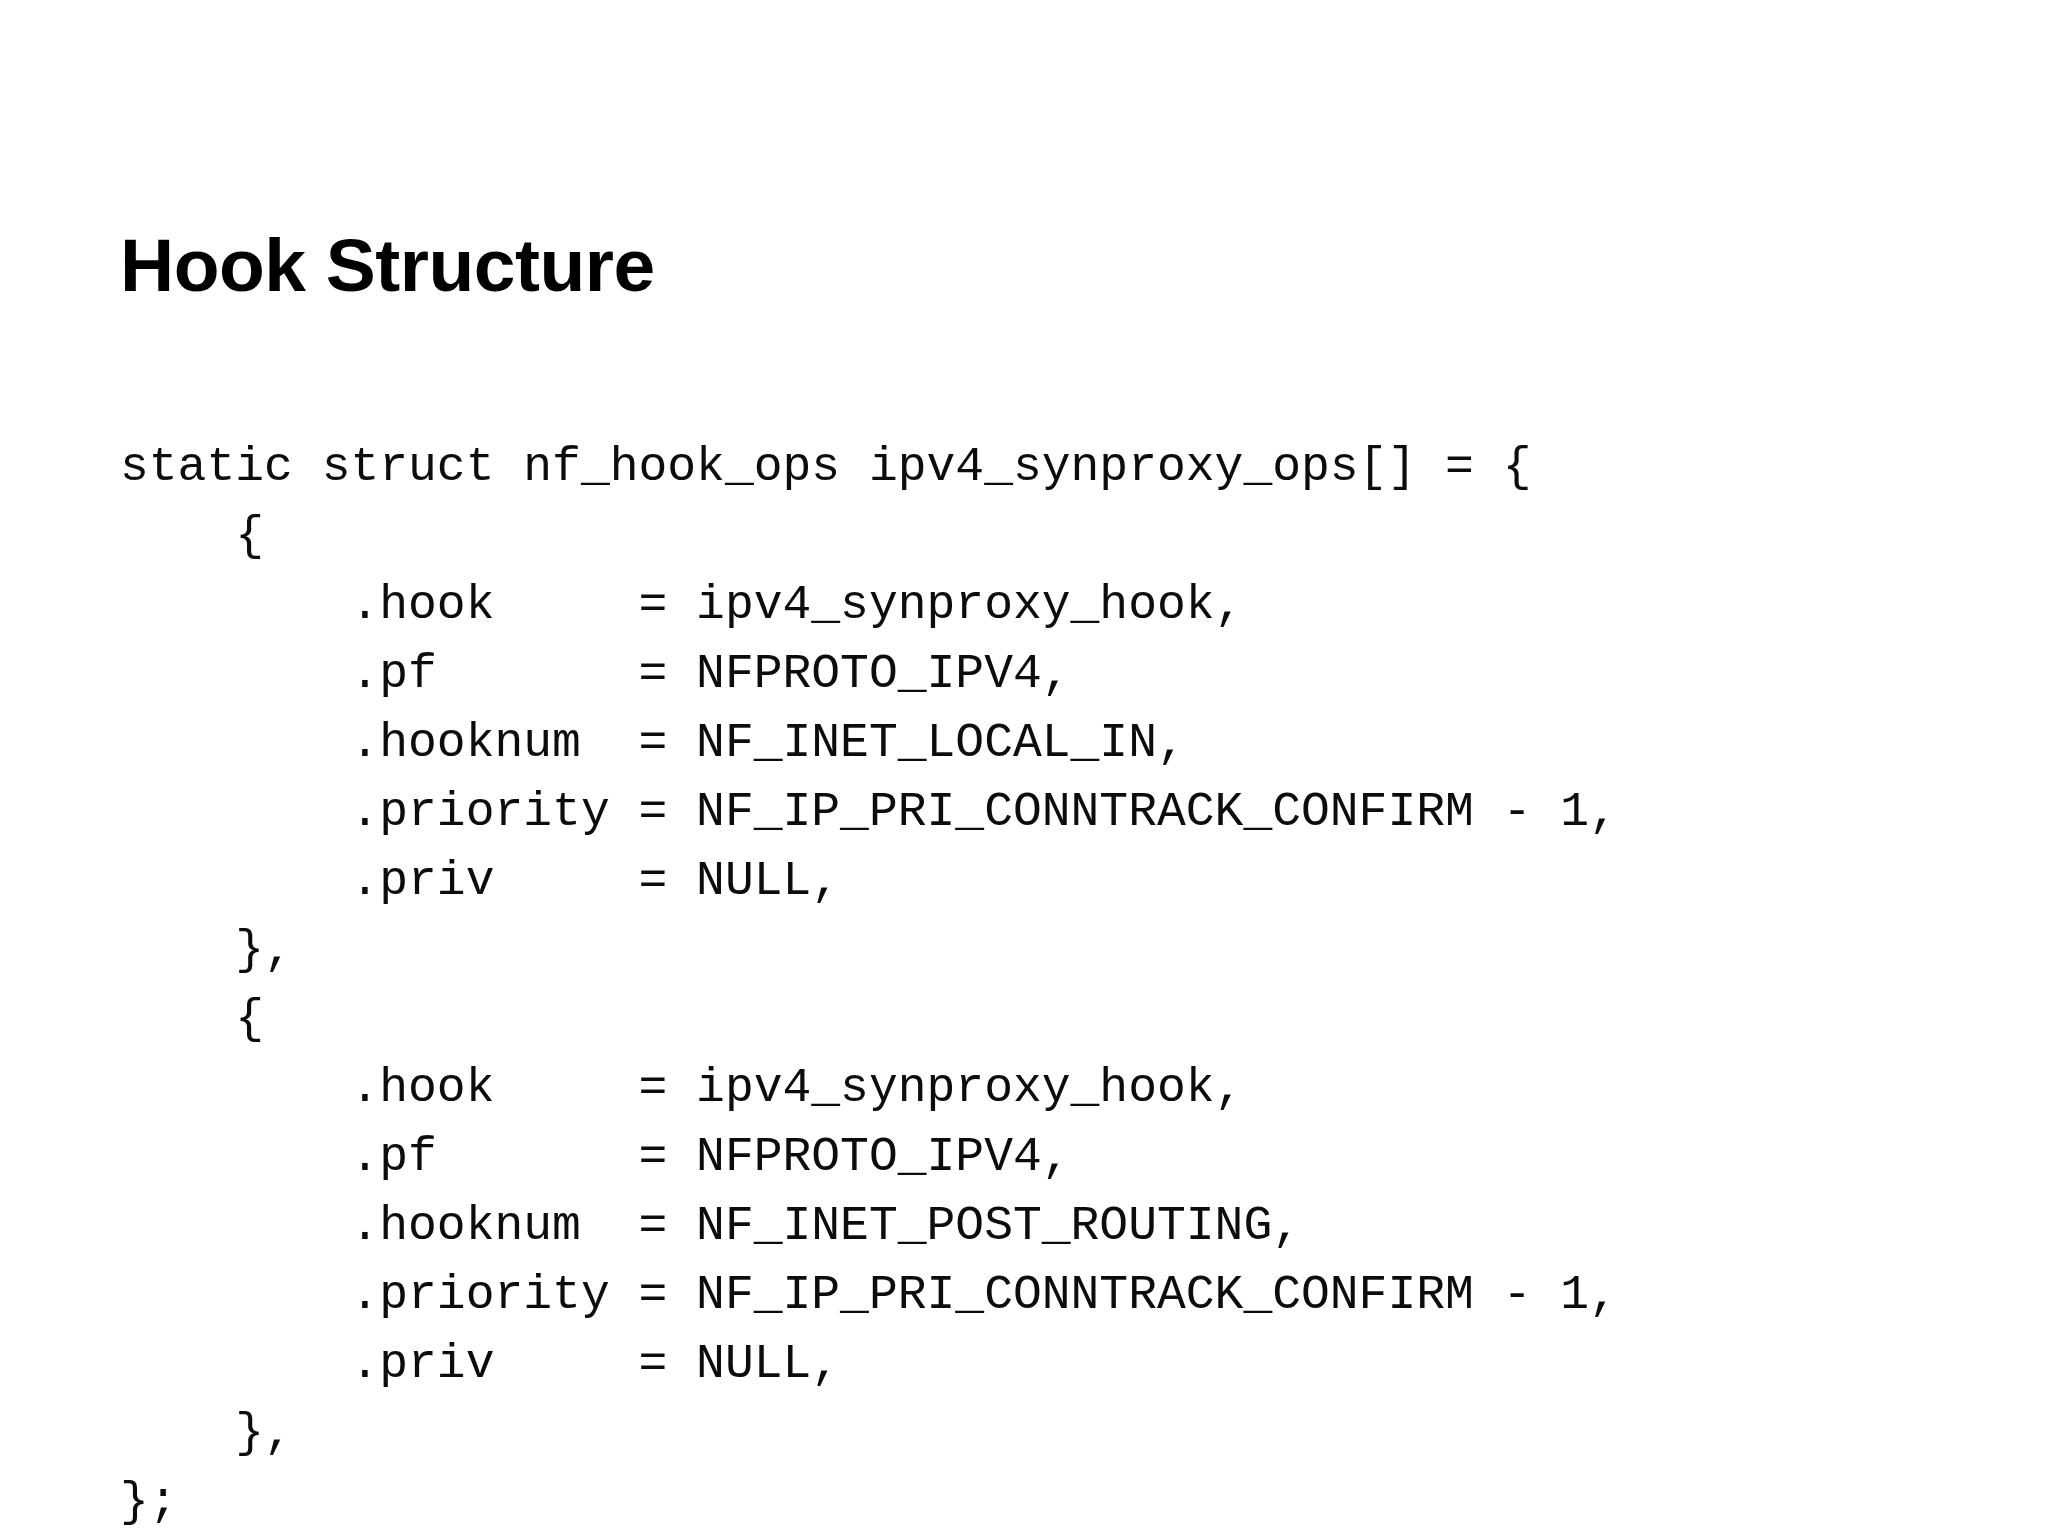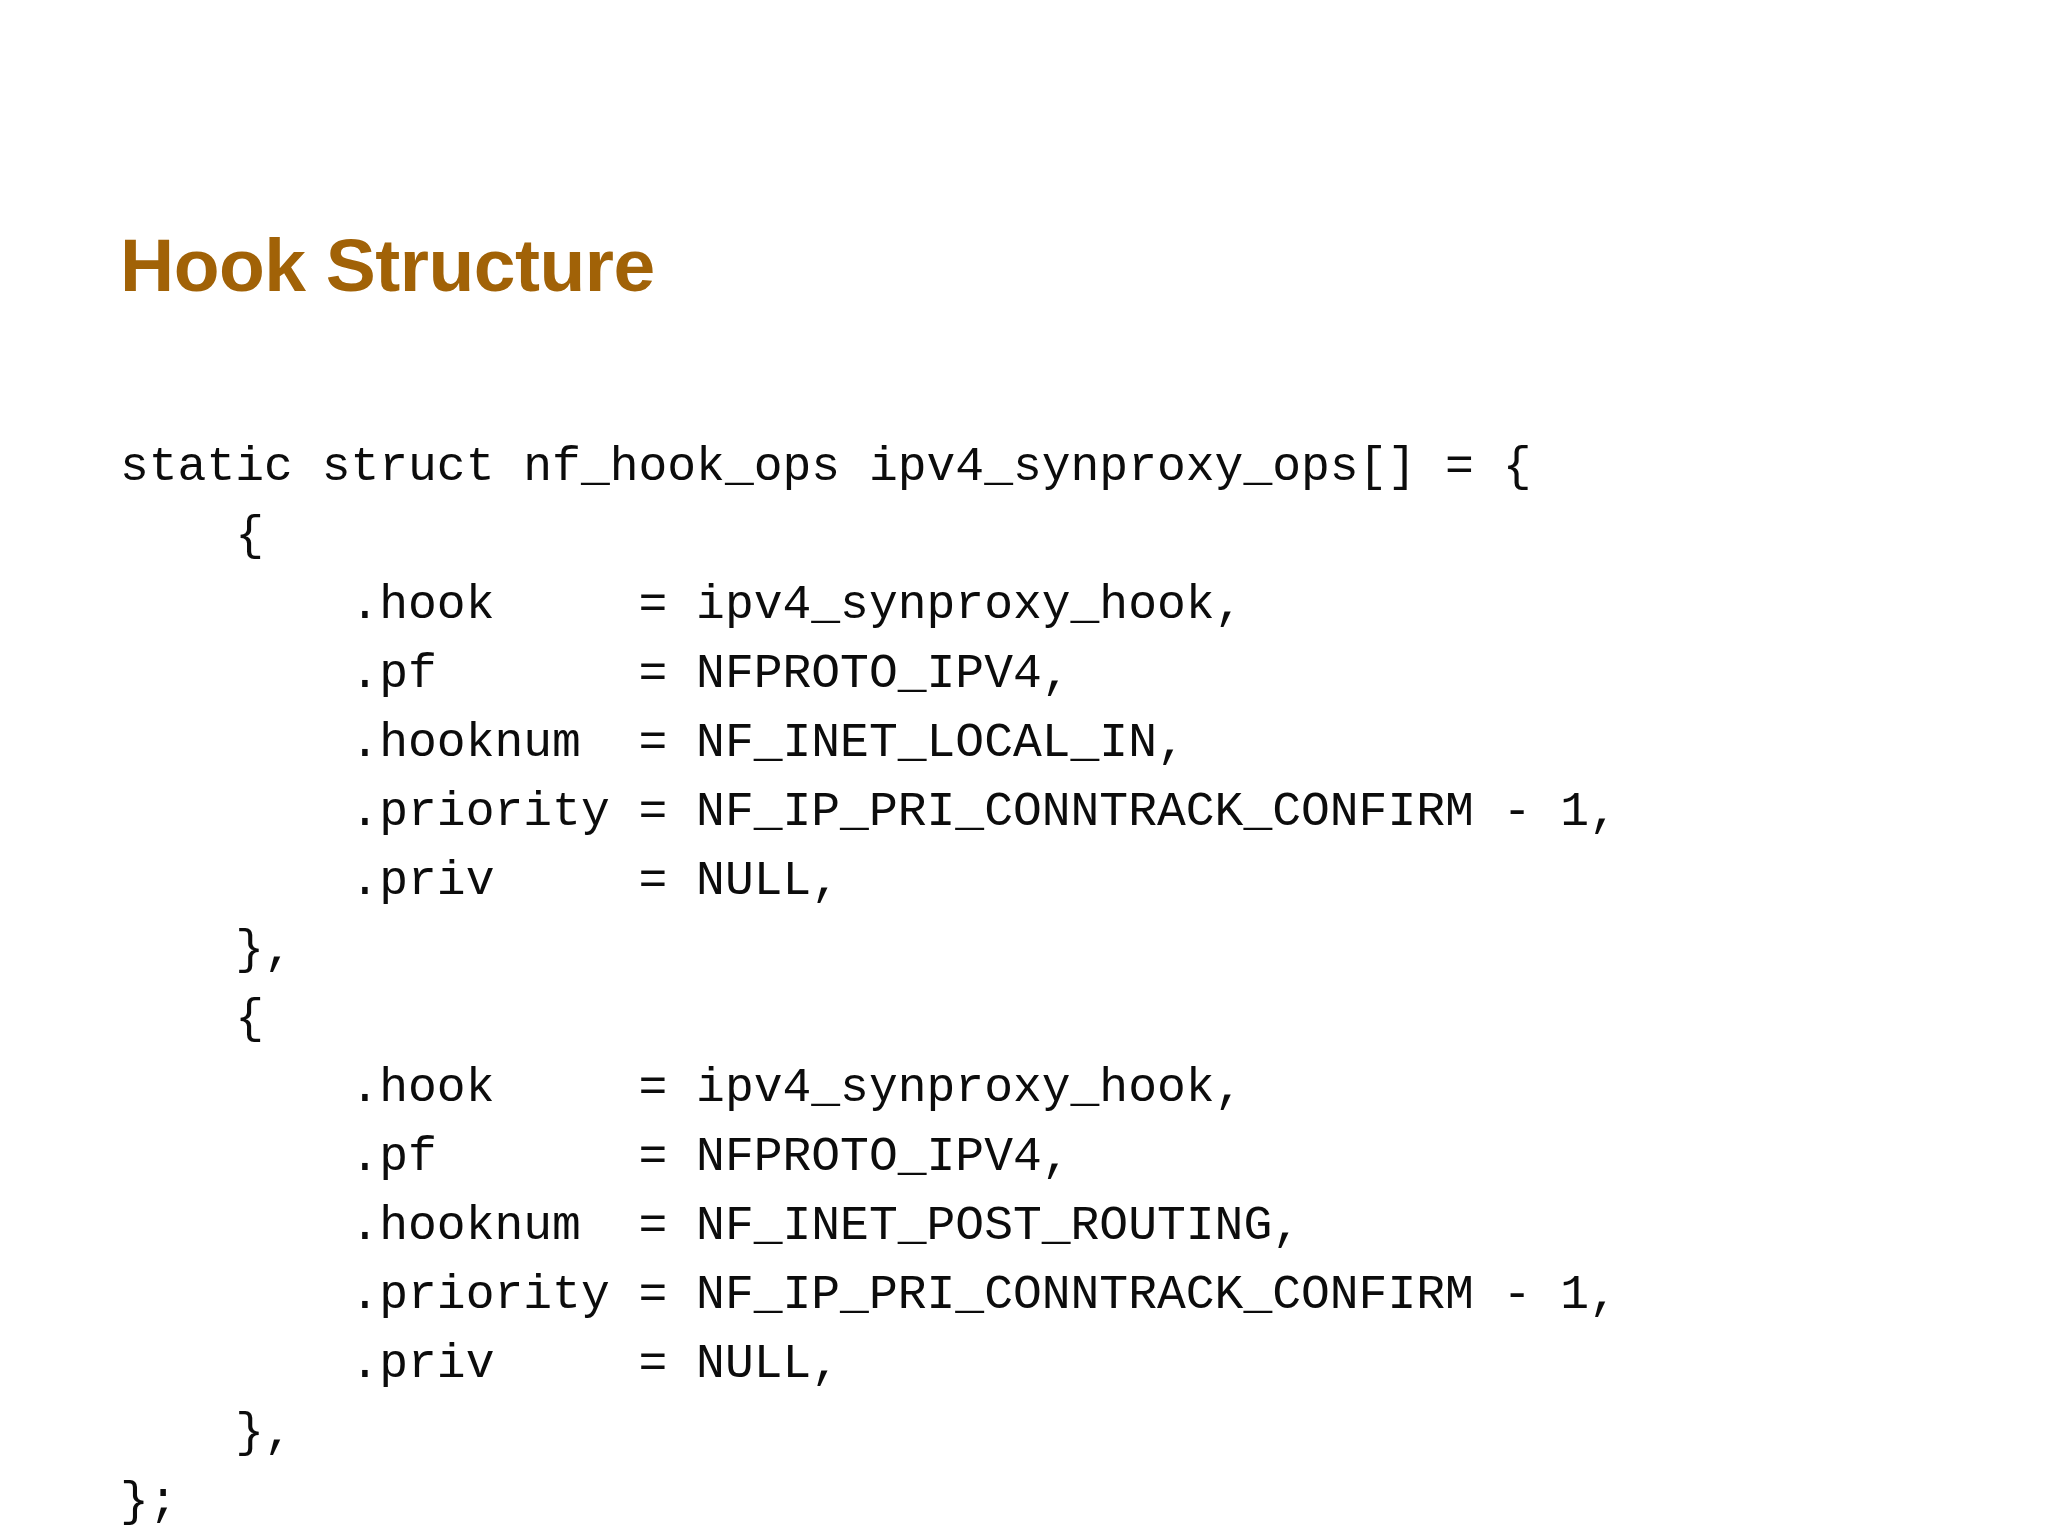--- a/index.html
+++ b/index.html
@@ -53,17 +53,17 @@
     display: block;
     height: 69px;
     font-family: "Liberation Mono", "DejaVu Sans Mono", monospace;
   }
 </style>
 </head>
 <body>
 
 <div class="slide" style="background: rgb(255, 255, 255);">
 
-  <h1 class="slide-title" style="color: #a16207;">Hook Structure</h1>
+  <h1 class="slide-title" style="color: #000000;">Hook Structure</h1>
 
   <pre class="code-block" style="color: rgb(12, 12, 12);"><span class="code-line">static struct nf_hook_ops ipv4_synproxy_ops[] = {</span><span class="code-line">    {</span><span class="code-line">        .hook     = ipv4_synproxy_hook,</span><span class="code-line">        .pf       = NFPROTO_IPV4,</span><span class="code-line">        .hooknum  = NF_INET_LOCAL_IN,</span><span class="code-line">        .priority = NF_IP_PRI_CONNTRACK_CONFIRM - 1,</span><span class="code-line">        .priv     = NULL,</span><span class="code-line">    },</span><span class="code-line">    {</span><span class="code-line">        .hook     = ipv4_synproxy_hook,</span><span class="code-line">        .pf       = NFPROTO_IPV4,</span><span class="code-line">        .hooknum  = NF_INET_POST_ROUTING,</span><span class="code-line">        .priority = NF_IP_PRI_CONNTRACK_CONFIRM - 1,</span><span class="code-line">        .priv     = NULL,</span><span class="code-line">    },</span><span class="code-line">};</span></pre>
 
 </div>
 
 </body></html>

